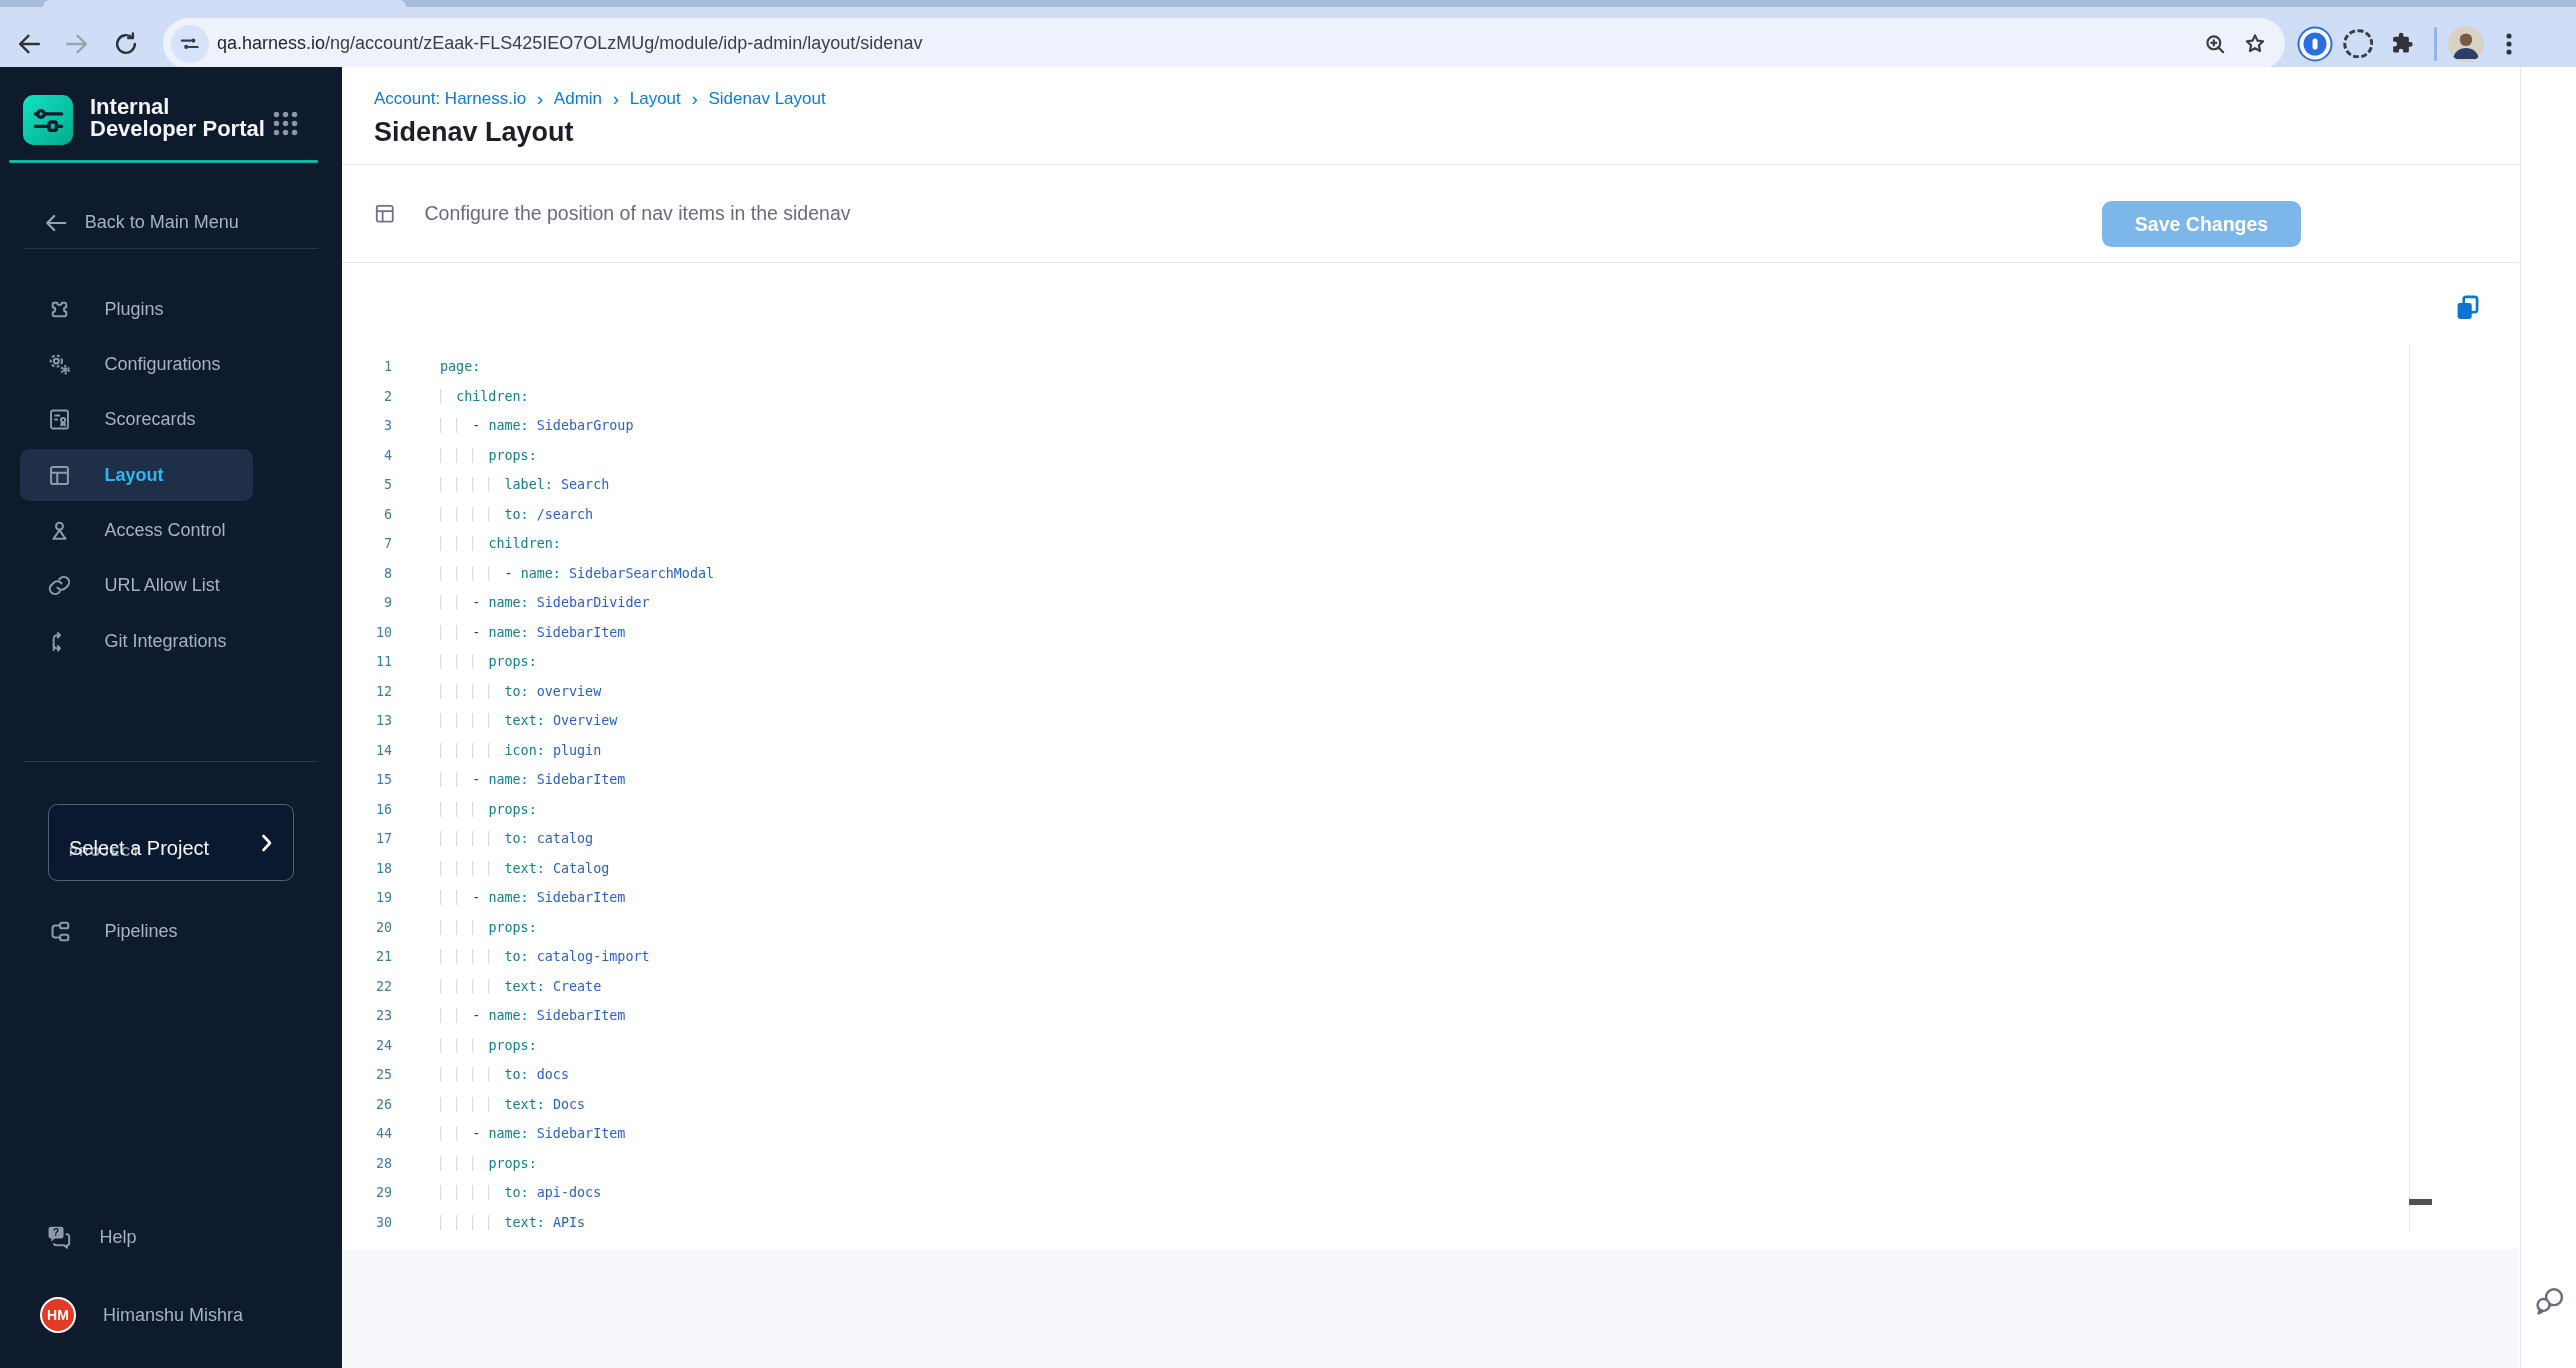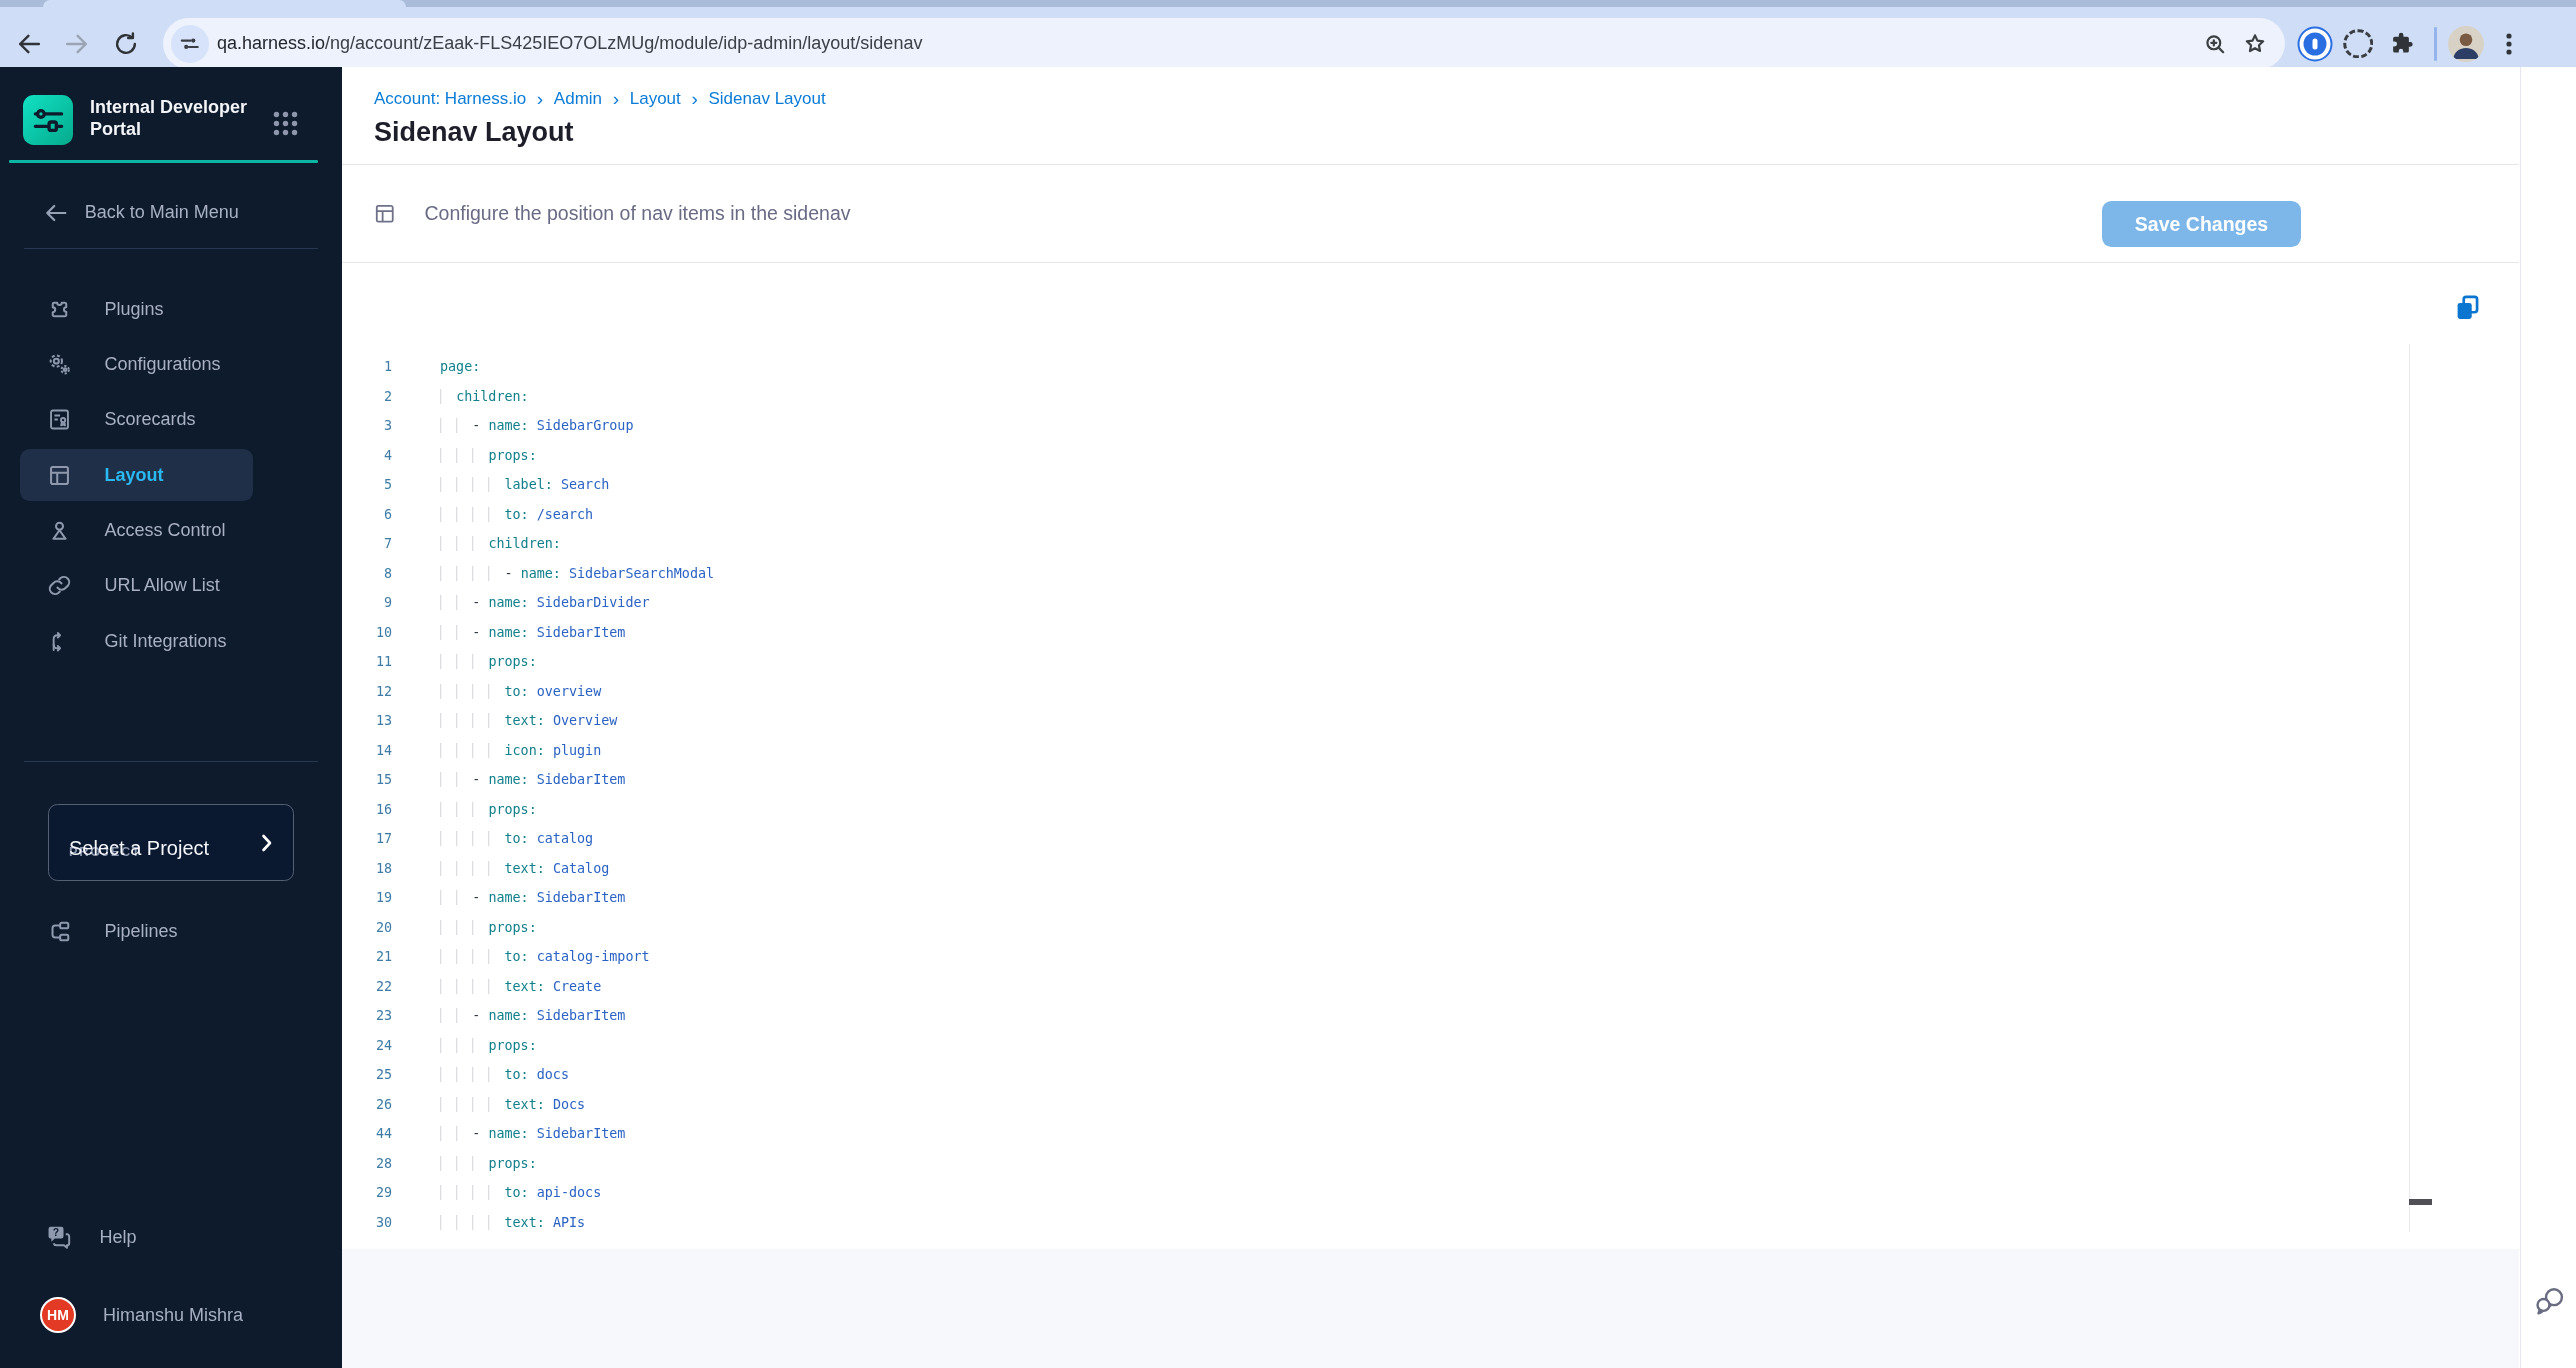--- a/index.html
+++ b/index.html
@@ -26,25 +26,25 @@
   .spinner { position:absolute; left:2358px; top:37px; transform:translate(-50%,-50%); width:29.5px; height:29.5px; border-radius:50%; border:3.4px dashed #3a3d42; }
   .tb-sep { position:absolute; left:2434px; top:20px; width:2.7px; height:34px; background:#93b5ec; border-radius:1.3px; }
   .b-avatar { position:absolute; left:2466px; top:37px; transform:translate(-50%,-50%); width:36px; height:36px; border-radius:50%; background:#d8d2c6; overflow:hidden; }
   .b-avatar svg { width:100%; height:100%; }
 
   
   .sidebar { position:absolute; left:0; top:67px; width:342px; height:1301px; background:#0d1b2c; }
   .logo-row { position:absolute; left:23px; top:28px; width:297px; height:60px; }
   .logo-sq { position:absolute; left:0; top:0; width:50px; height:50px; border-radius:10.7px; background:linear-gradient(135deg,#11e2c4,#05a98c); display:flex; align-items:center; justify-content:center; }
   .logo-sq svg { width:35px; height:35px; }
-  .logo-title { position:absolute; left:67px; top:1.3px; width:188px; font-size:18px; font-weight:bold; color:#f2f4f8; line-height:22px; }
+  .logo-title { position:absolute; left:67px; top:1.3px; width:188px; font-size:22px; font-weight:bold; color:#f2f4f8; line-height:22px; }
   .grid-ic { position:absolute; right:19px; top:13.4px; width:31px; height:31px; }
   .grid-ic svg { width:100%; height:100%; }
   .teal-rule { position:absolute; left:9.4px; top:93px; width:309px; height:2.7px; background:#0cb6a3; border-radius:1.3px; }
-  .back-row { position:absolute; left:0px; top:126px; width:342px; height:39px; display:flex; align-items:center; cursor:pointer; }
+  .back-row { position:absolute; left:0px; top:136px; width:342px; height:39px; display:flex; align-items:center; cursor:pointer; }
   .back-row .bi { width:28px; height:28px; margin-left:42px; }
   .back-row .bi svg { width:100%; height:100%; }
   .back-row .bl { margin-left:14.8px; font-size:18px; color:#a7b0c4; }
   .srule { position:absolute; left:23.5px; width:294px; height:1.3px; background:#273850; border-radius:1.3px; }
   .rule1 { top:181px; }
   .rule2 { top:694px; }
   .menu { position:absolute; left:0; top:216px; width:277px; }
   .menu-item { height:52px; margin:0 24px 3.4px 20px; border-radius:9.4px; display:flex; align-items:center; padding-left:25.5px; cursor:pointer; }
   .menu-item .mi { width:27px; height:27px; flex:0 0 27px; }
   .menu-item .mi svg { width:100%; height:100%; }

